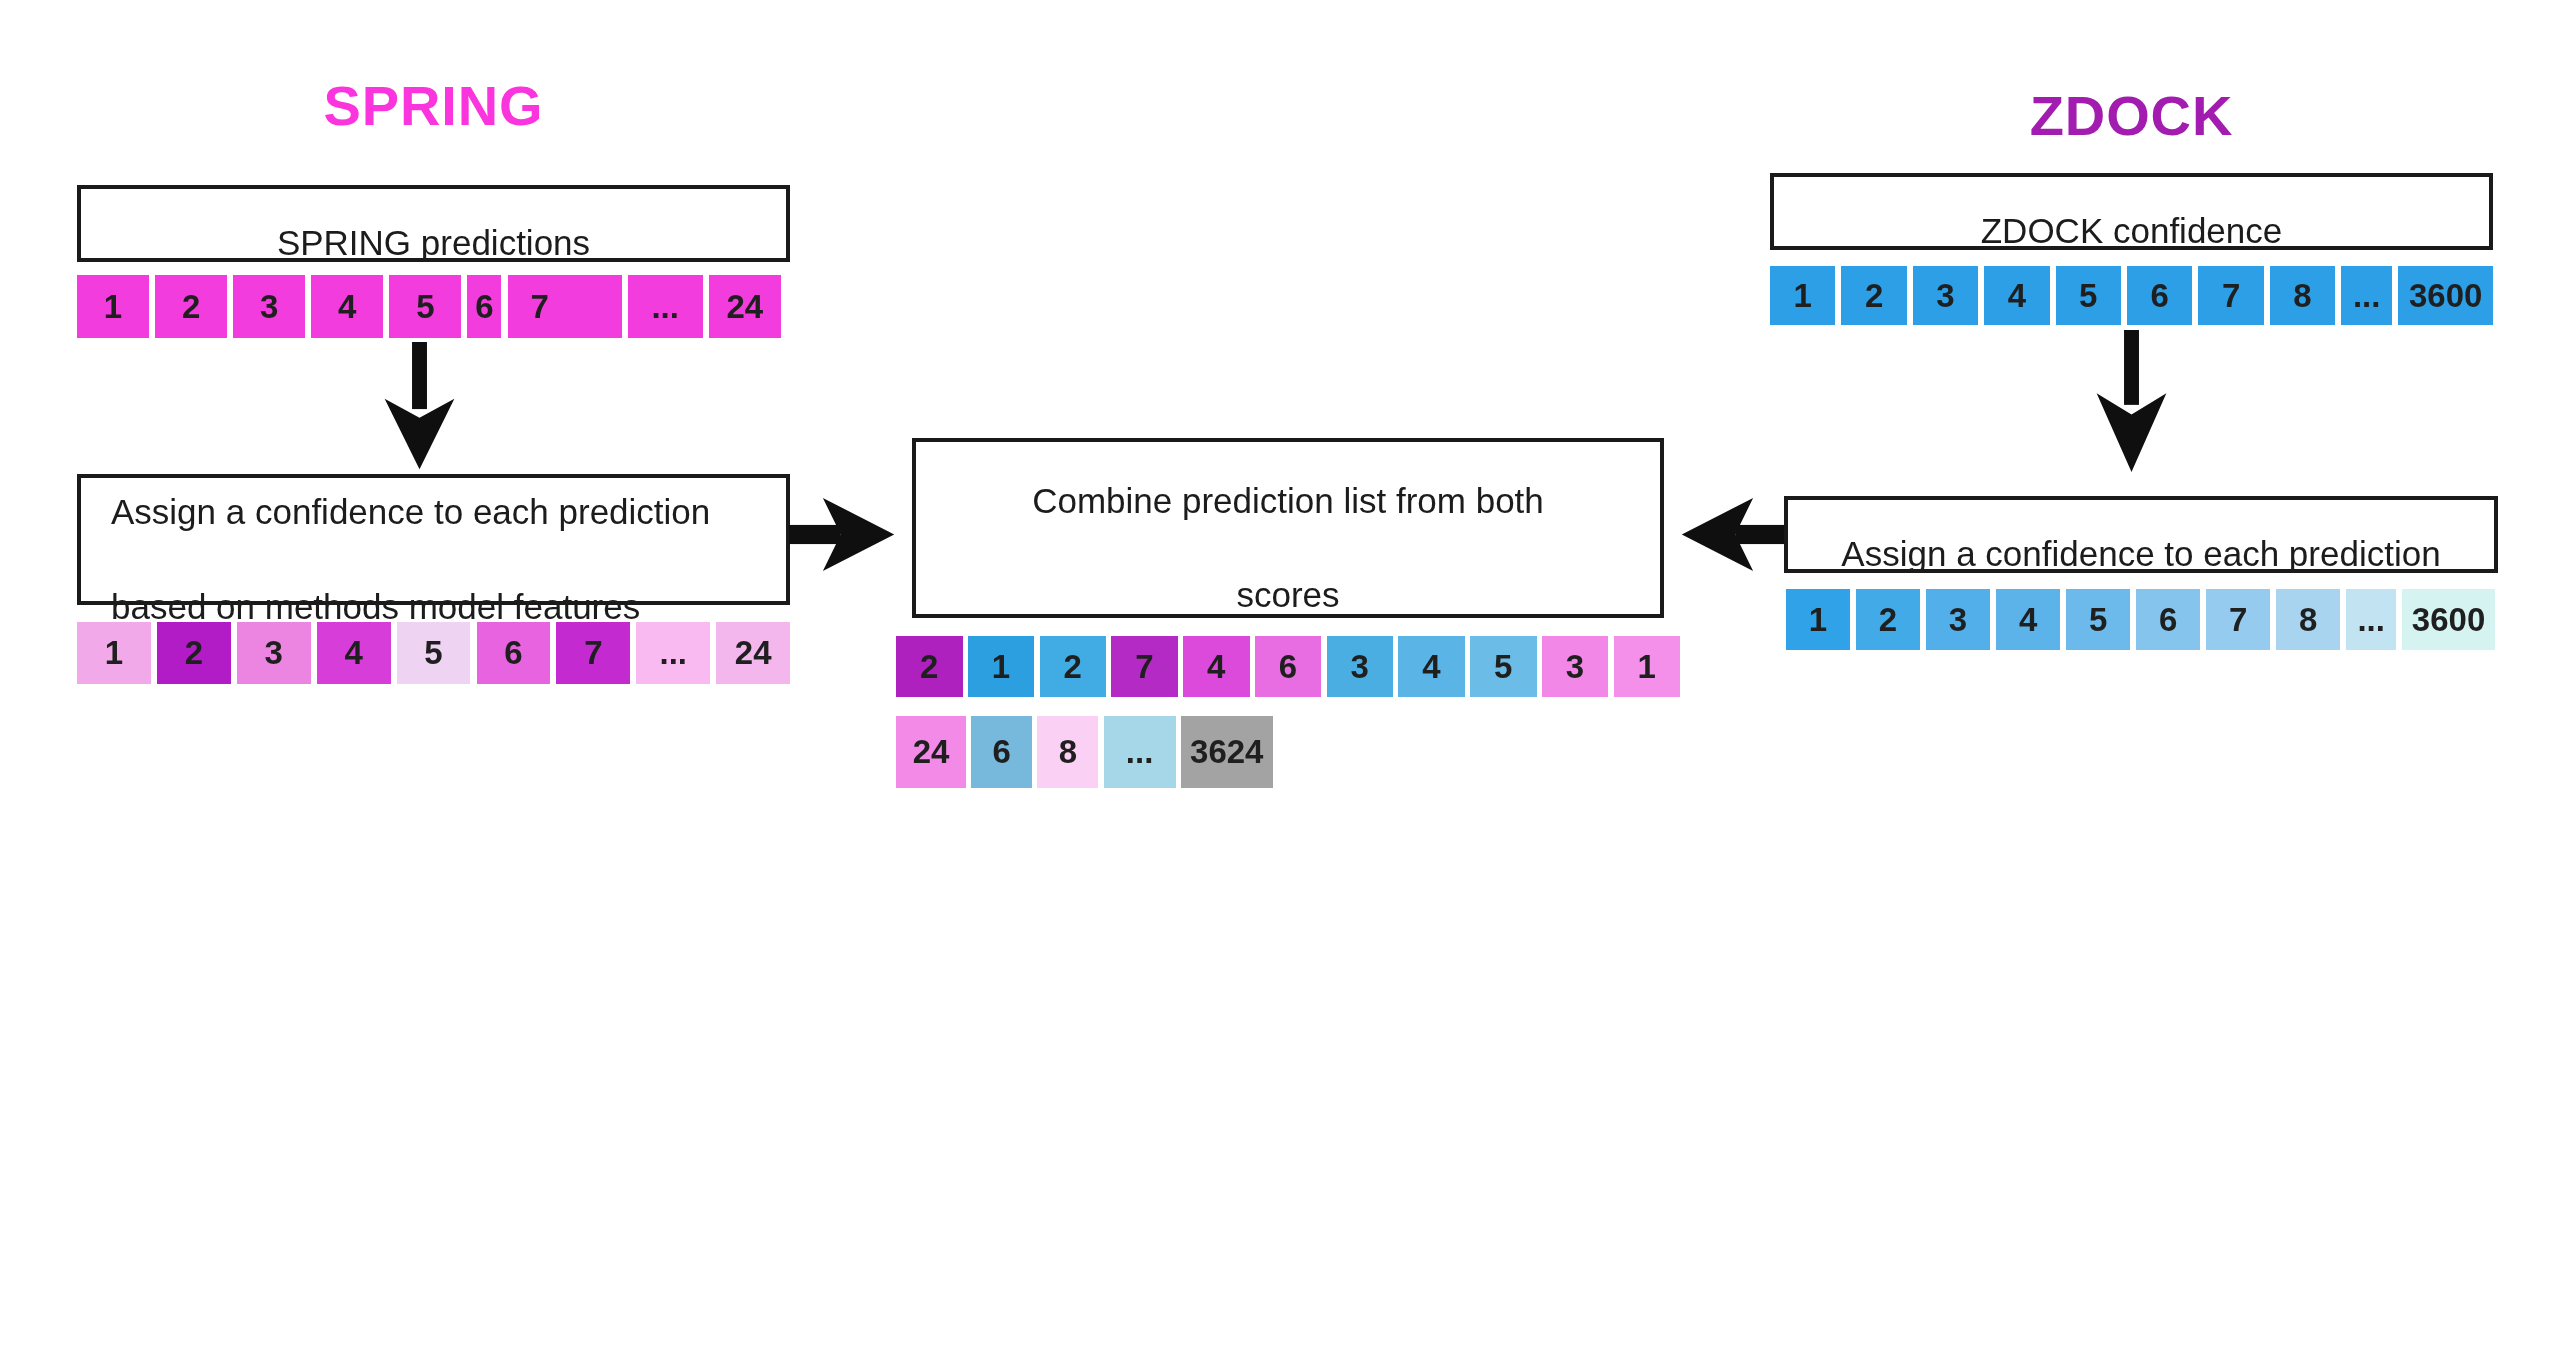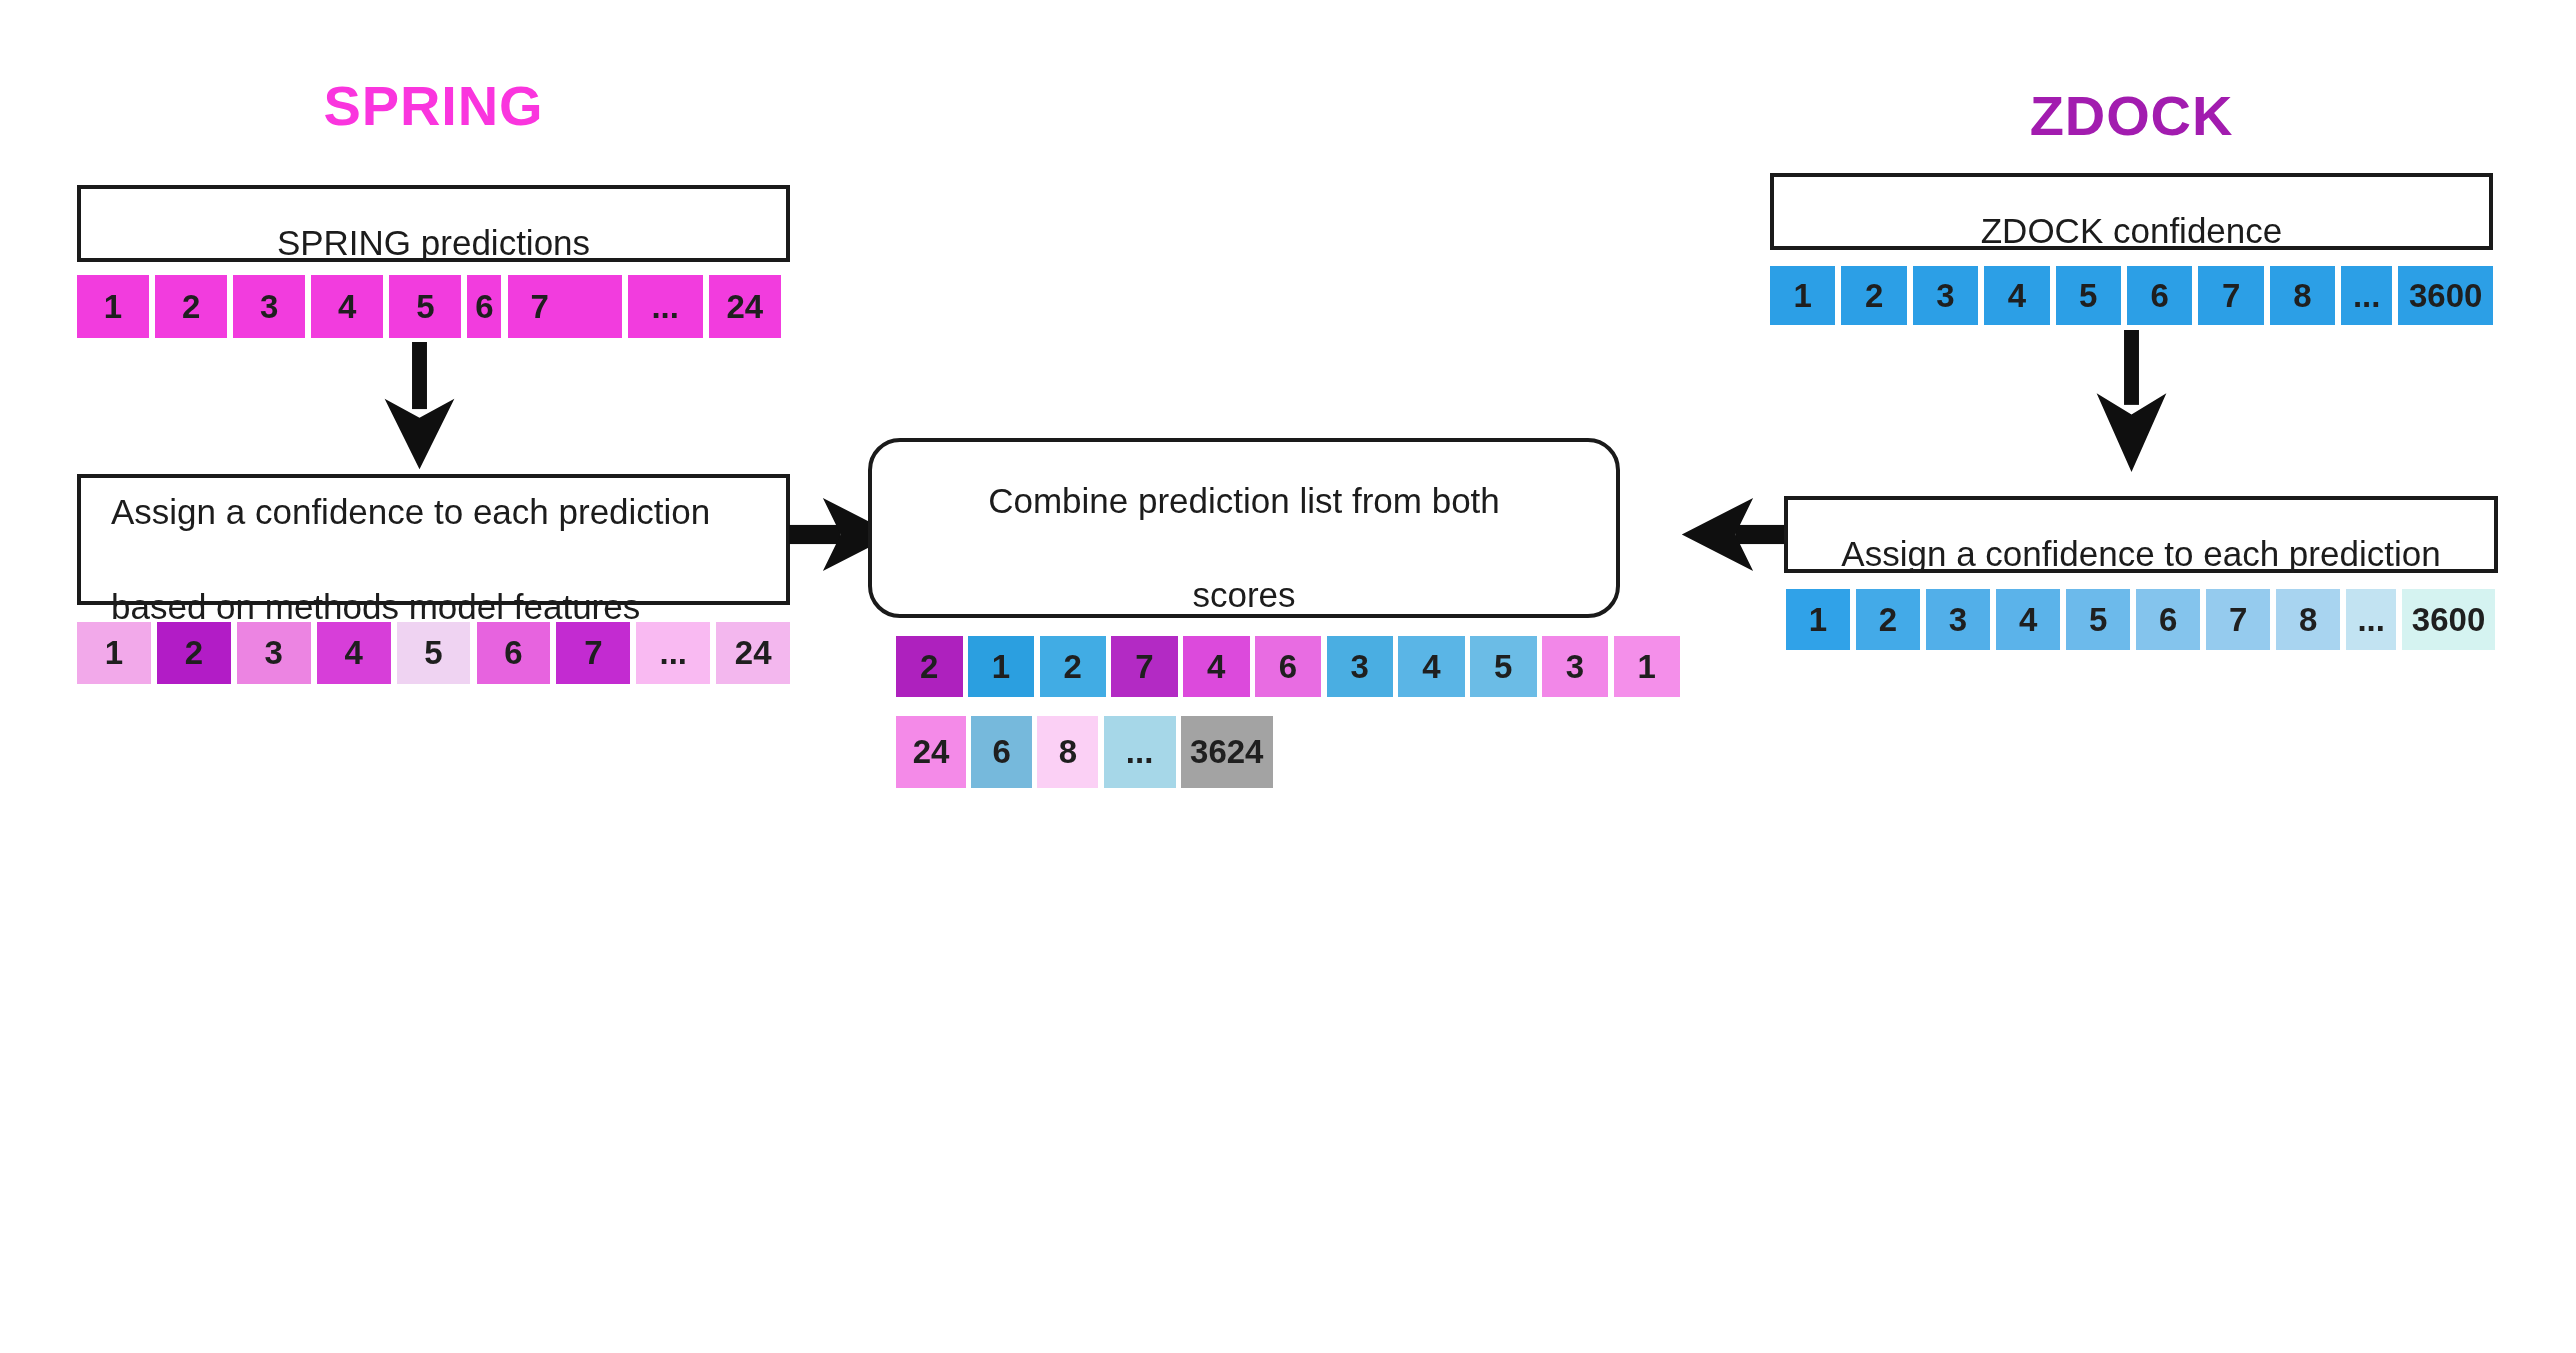--- a/index.html
+++ b/index.html
@@ -73,21 +73,21 @@
   </div>
 
   <div class="arrow" style="left: 789px; top: 491px; width: 107px; height: 87px; color: rgb(15, 15, 15);">
     <svg viewBox="0 0 120 100" preserveAspectRatio="none">
       <rect x="0" y="39" width="58" height="22" fill="currentColor"></rect>
       <polygon points="118,50 38,8 58,50 38,92" fill="currentColor"></polygon>
     </svg>
   </div>
 
 
-  <div class="box center-text" style="left:868px; top:438px; width:752px; height:180px;border-radius:32px;">
+  <div class="box center-text" style="left:912px; top:438px; width:752px; height:180px;">
     <div class="line">Combine prediction list from both</div>
     <div class="line">scores</div>
   </div>
 
   <div class="row" style="left:896px; top:636px; width:784px; height:61px; gap:5.2px;">
     <div class="cell grow" style="background: rgb(174, 33, 190);">2</div>
     <div class="cell grow" style="background: rgb(43, 159, 224);">1</div>
     <div class="cell grow" style="background: rgb(65, 172, 228);">2</div>
     <div class="cell grow" style="background: rgb(179, 42, 196);">7</div>
     <div class="cell grow" style="background: rgb(220, 74, 220);">4</div>

